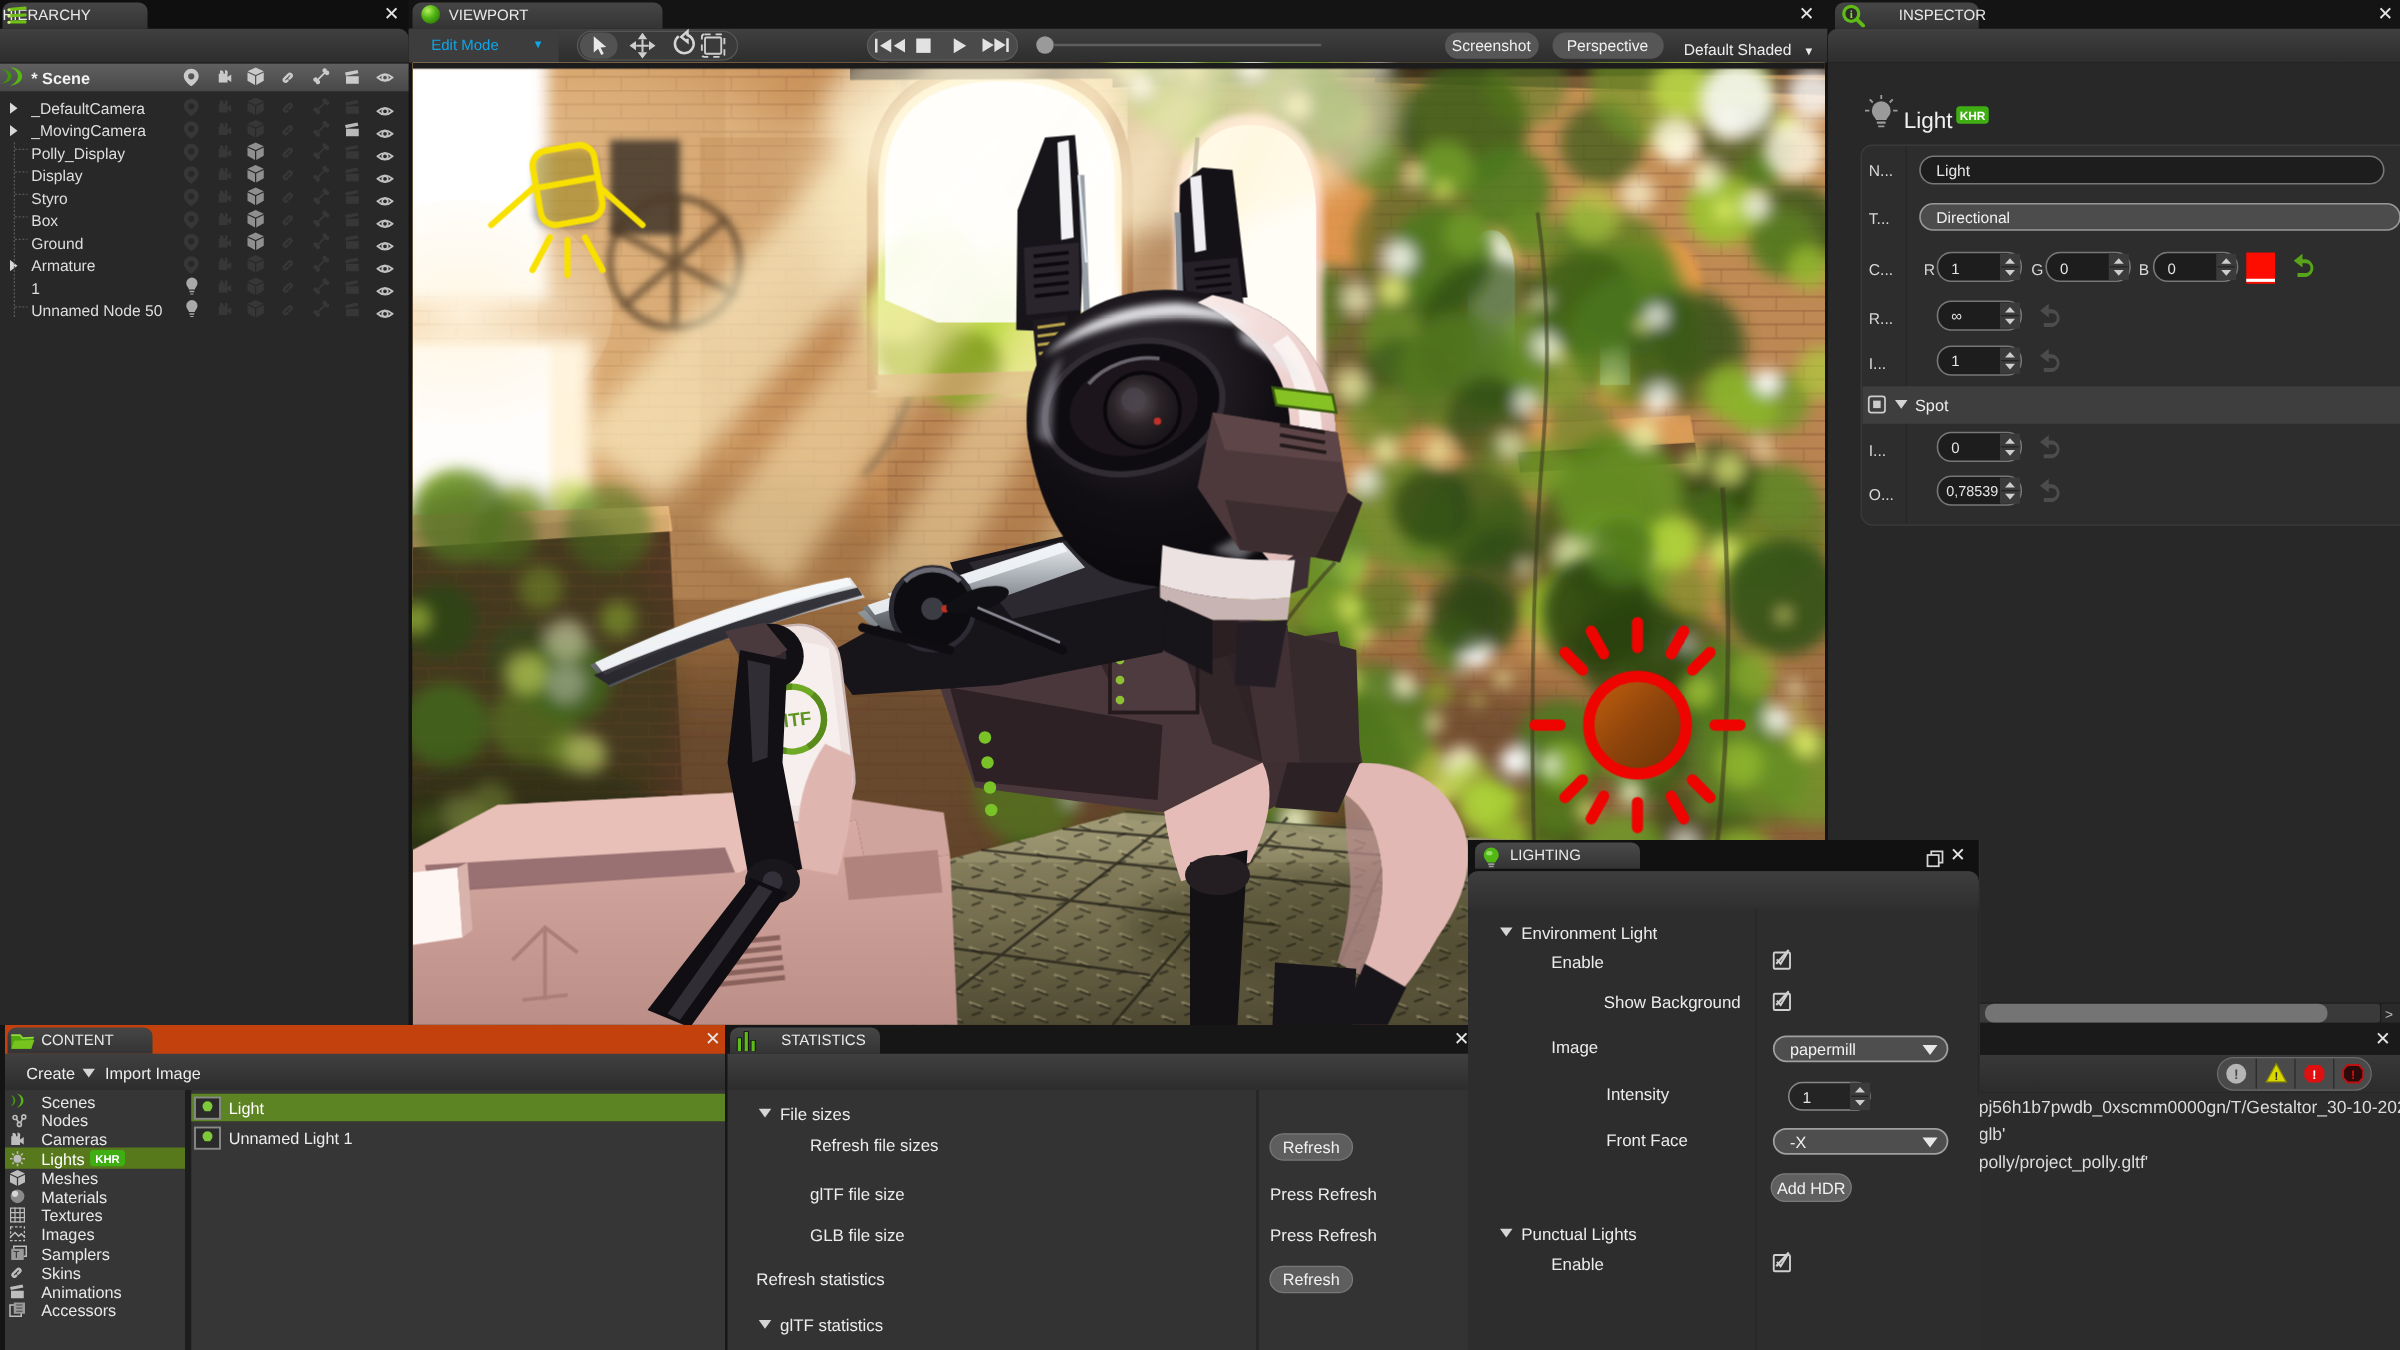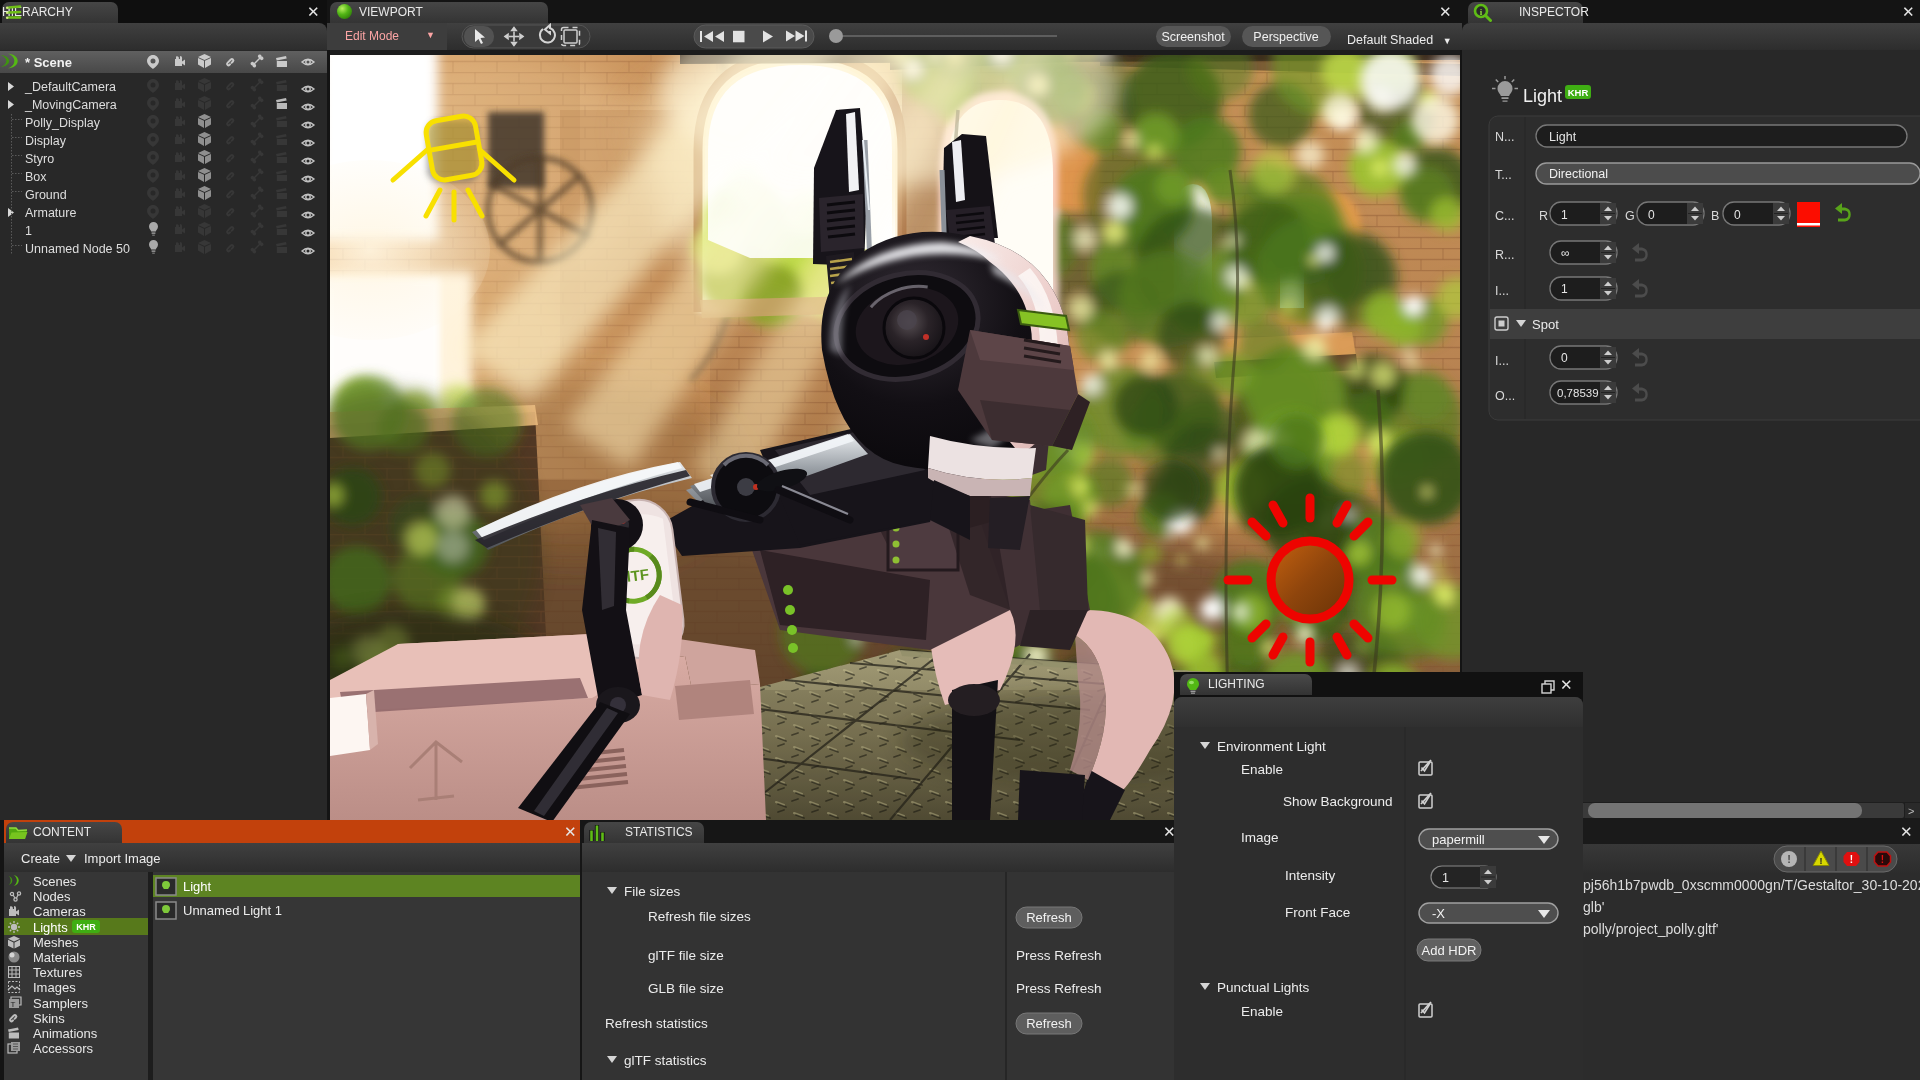--- a/index.html
+++ b/index.html
@@ -157,34 +157,34 @@
         <use href="#ieye" x="301" y="123"></use>
         <use href="#ieye" x="301" y="141"></use>
         <use href="#ieye" x="301" y="159"></use>
         <use href="#ieye" x="301" y="177"></use>
         <use href="#ieye" x="301" y="195"></use>
     </g>
   </svg>
 </div>
 
 <div class="abs" id="vp" style="left:327px;top:0;width:1135px;height:820px;background:#141414">
-  <div class="tab" style="left:3px;width:218px"><span style="margin-left:29px">VIEWPORT</span></div>
+  <div class="tab" style="left:3px;width:200px"><span style="margin-left:29px">VIEWPORT</span></div>
   <svg class="abs" style="left:9px;top:3px" width="17" height="17">
       <defs>
         <radialGradient id="gb" cx="0.35" cy="0.3" r="0.8">
           <stop offset="0" stop-color="#b8ef5e"></stop>
           <stop offset="0.5" stop-color="#52b516"></stop>
           <stop offset="1" stop-color="#2c7a08"></stop>
         </radialGradient>
       </defs>
       <circle cx="8.5" cy="8.5" r="7.5" fill="url(#gb)"></circle>
     </svg>
   <div class="x" style="left:1112px;top:5px">✕</div>
   <div class="tb" style="left:0;top:23px;width:1135px;height:27px"></div>
-  <div class="abs" style="left:0;top:23px;width:120px;height:27px;background:#3d3d3d;color:#fca5a5;font-size:12px;line-height:27px"><span style="margin-left:18px">Edit Mode</span><span style="position:absolute;left:99px;top:-1px;font-size:9px">▼</span></div>
+  <div class="abs" style="left:0;top:23px;width:120px;height:27px;background:#3d3d3d;color:#0ea5e9;font-size:12px;line-height:27px"><span style="margin-left:18px">Edit Mode</span><span style="position:absolute;left:99px;top:-1px;font-size:9px">▼</span></div>
   <svg class="abs" style="left:130px;top:23px" width="1005px" height="27" viewBox="0 0 1005 27" font-family="Liberation Sans, sans-serif">
     <rect x="5" y="2" width="128" height="23" rx="11.5" fill="#3a3a3a" stroke="#555" stroke-width="1"></rect>
     <rect x="7" y="3" width="30" height="21" rx="10" fill="#525252"></rect>
     <path d="M18 6 L18 19 L21.5 16 L24 21 L26 20 L23.5 15 L28 14.5 Z" fill="#e8e8e8"></path>
     <g stroke="#cecece" stroke-width="1.6" fill="#cecece">
         <line x1="52" y1="13.5" x2="62" y2="13.5"></line>
         <line x1="57" y1="8.5" x2="57" y2="18.5"></line>
         <path d="M57 4.5 L54.8 7.5 L59.2 7.5 Z"></path>
         <path d="M57 22.5 L54.8 19.5 L59.2 19.5 Z"></path>
         <path d="M48 13.5 L51 11.3 L51 15.7 Z"></path>

